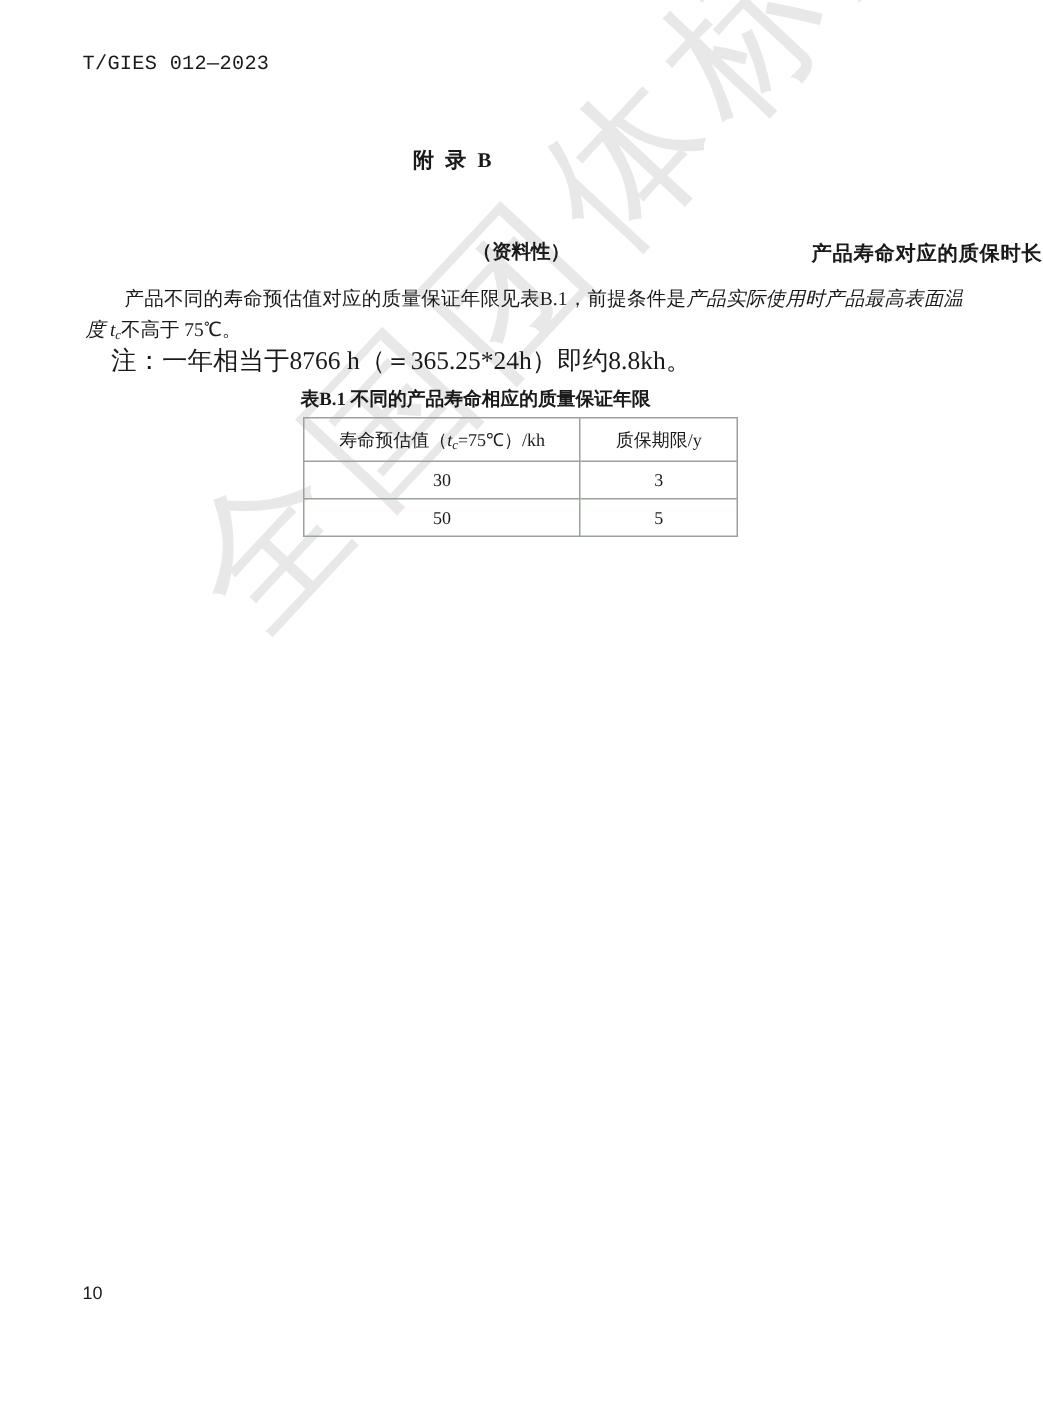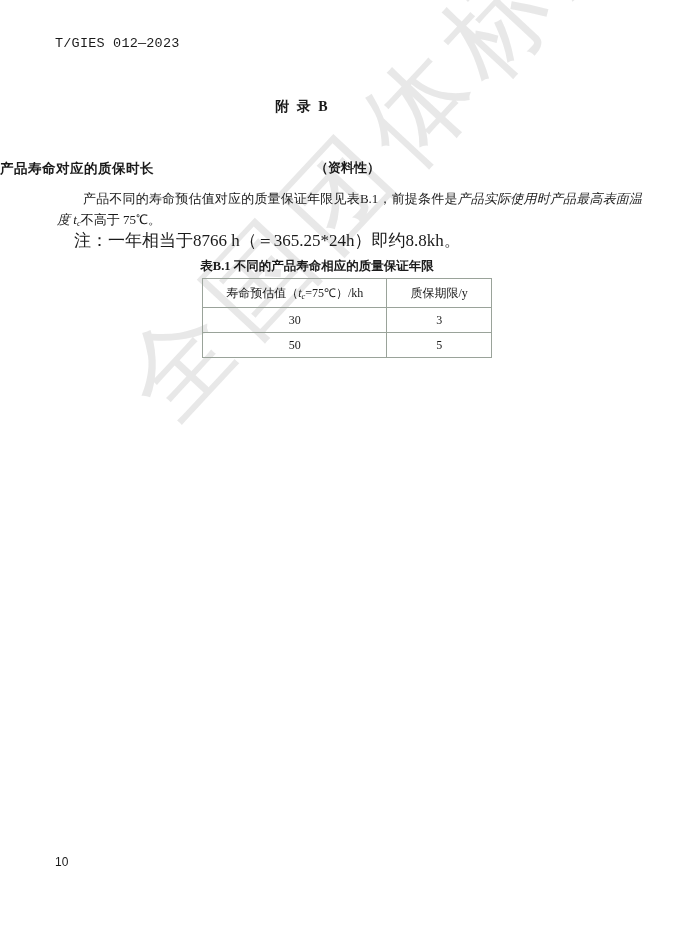--- a/index.html
+++ b/index.html
@@ -83,21 +83,21 @@
     font-size: 13px;
     font-weight: bold;
     margin-top: 26px;
   }
 
   .annex-heading {
     position: absolute;
     left: 0;
     top: 160px;
     width: 695px;
-    text-align: left;
+    text-align: right;
     font-size: 13.5px;
     font-weight: bold;
     letter-spacing: 0.5px;
   }
 
   .para {
     position: absolute;
     left: 57px;
     width: 585px;
     font-size: 13px;

